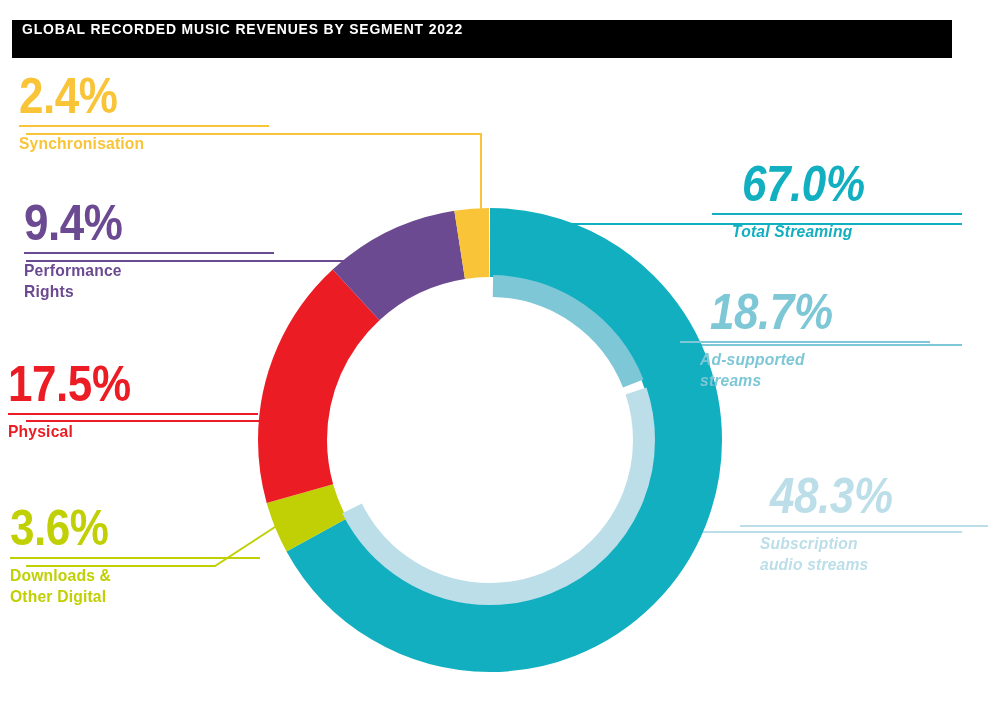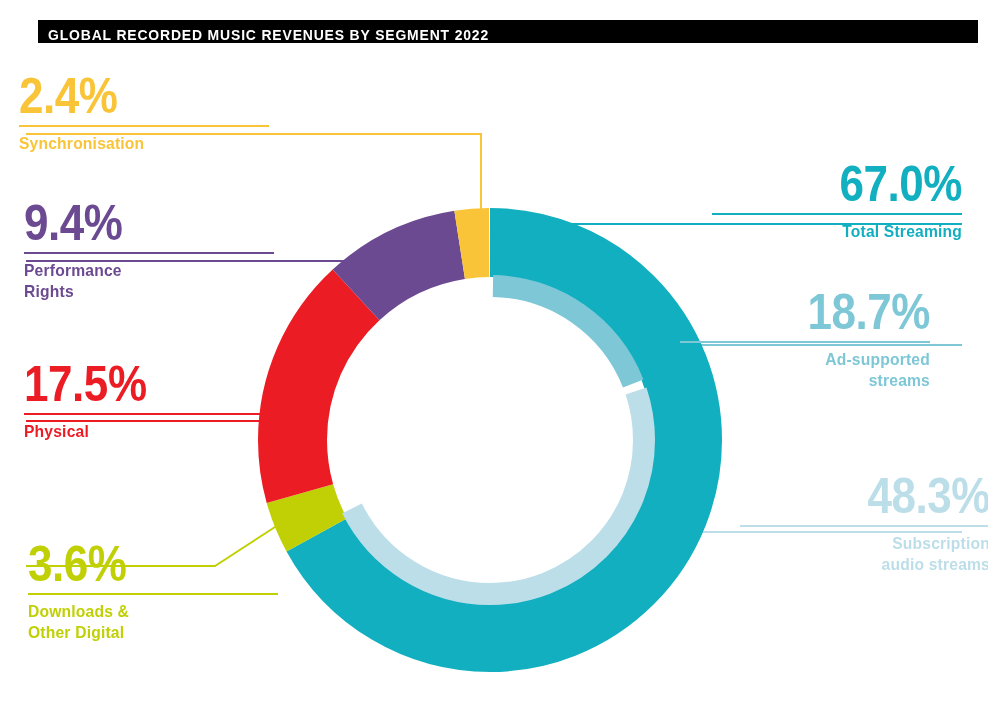--- a/index.html
+++ b/index.html
@@ -12,27 +12,27 @@
     height: 720px;
     position: relative;
     overflow: hidden;
     font-family: "Liberation Sans", sans-serif;
     -webkit-font-smoothing: antialiased;
   }
 
   
   #title-bar {
     position: absolute;
-    left: 38px;
+    left: 12px;
     top: 20px;
     width: 940px;
-    height: 23px;
+    height: 38px;
     background: #000000;
     display: flex;
-    align-items: flex-end;
+    align-items: flex-start;
   }
   #title-text {
     color: #ffffff;
     font-family: "Liberation Sans Narrow", "Liberation Sans", sans-serif;
     font-size: 15px;
     font-weight: bold;
     letter-spacing: 0.9px;
     margin-left: 10px;
     transform: scaleX(0.93);
     transform-origin: left center;
@@ -52,21 +52,22 @@
     left: 0;
     top: 0;
   }
 
   
   .callout {
     position: absolute;
     width: 250px;
   }
   .callout.right {
-    text-align: right;
+    text-align: left;
+    font-style: italic;
   }
   .pct {
     font-family: "Liberation Sans Narrow", "Liberation Sans", sans-serif;
     font-size: 50px;
     font-weight: bold;
     line-height: 0.96;
     letter-spacing: -0.5px;
     transform: scaleX(0.88);
     white-space: nowrap;
     margin: 0;
@@ -87,22 +88,22 @@
     transform: scaleX(0.92);
     margin: 0;
     white-space: pre-line;
   }
   .callout.left .lbl { transform-origin: left top; }
   .callout.right .lbl { transform-origin: right top; }
 
   
   #co-sync      { left: 19px;  top: 72px;  }
   #co-perf      { left: 24px;  top: 199px; }
-  #co-physical  { left: 24px;  top: 360px; }
-  #co-downloads { left: 28px;  top: 504px; margin-top: 36px; }
+  #co-physical  { left: 8px;  top: 360px; }
+  #co-downloads { left: 10px;  top: 504px; }
   #co-total     { left: 712px; top: 160px; }
   #co-adsup     { left: 680px; top: 288px; }
   #co-subs      { left: 740px; top: 472px; }
 </style>
 </head>
 <body>
 
 <div id="title-bar">
   <span id="title-text">GLOBAL RECORDED MUSIC REVENUES BY SEGMENT 2022</span>
 </div>

